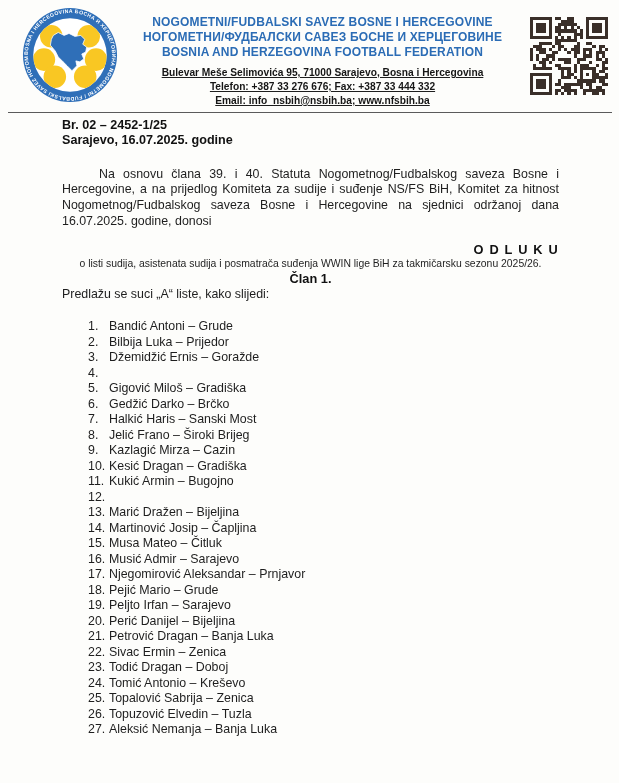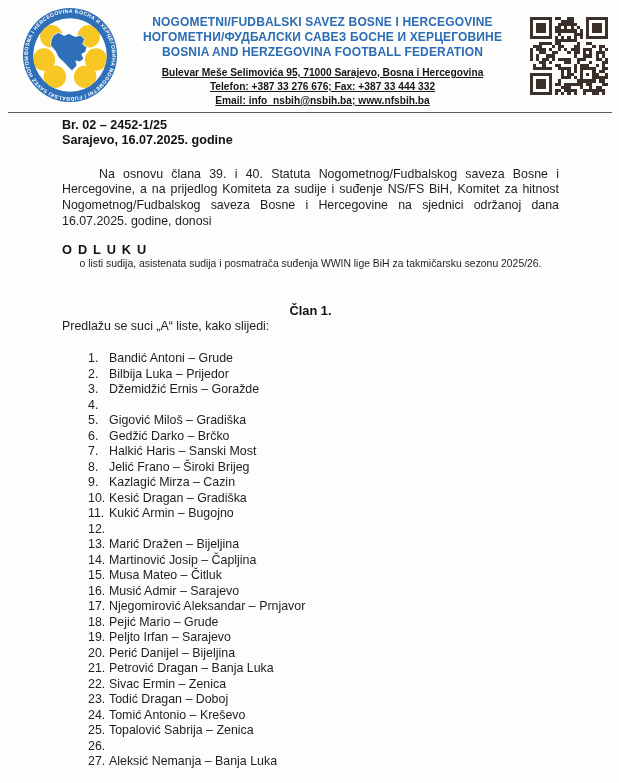--- a/index.html
+++ b/index.html
@@ -13,23 +13,23 @@
   .headtext { position:absolute; left:118px; right:92px; top:15px; text-align:center; }
   .org-line { font-weight:bold; font-size:12px; line-height:15px; color:var(--blue,#2b6cb5); letter-spacing:.15px; }
   .addr-block { margin-top:6px;text-decoration:underline; }
   .addr-line { font-weight:bold; font-size:10.2px; line-height:13.8px; color:#161616; }
   .qr { position:absolute; right:11px; top:17px; width:78px; height:78px; }
   .rule { position:absolute; left:8px; right:7px; top:112px; border-top:1.6px solid #5b5b5b; }
   
   .content { position:absolute; left:62px; width:497px; top:118px; font-size:12.4px; line-height:15.6px; }
   .refno, .dateline { font-weight:bold; font-size:12.6px; line-height:15.4px; color:#111; }
   .intro { margin-top:18px; text-align:justify; text-indent:37px; }
-  .decision-title { margin-top:9px; text-align:left; font-weight:bold; font-size:12.8px; line-height:15.5px; letter-spacing:1.2px; color:#111; }
+  .decision-title { margin-top:9px; text-align:right; font-weight:bold; font-size:12.8px; line-height:15.5px; letter-spacing:1.2px; color:#111; }
   .decision-subtitle { text-align:center; font-size:10.4px; line-height:14px; white-space:nowrap; }
-  .article-heading { margin-top:32px; text-align:center; font-weight:bold; font-size:12.8px; line-height:15.5px; color:#111; }
+  .article-heading { text-align:center; font-weight:bold; font-size:12.8px; line-height:15.5px; color:#111; }
   .list-intro { line-height:15.5px; }
   .referee-list { list-style:none; margin:17px 0 0 0; padding:0 0 0 26px; }
   .referee-list li { display:flex; line-height:15.5px; }
   .referee-list .num { flex:0 0 21px; }
 </style>
 </head>
 <body>
 
 <div class="page">
 
@@ -508,20 +508,21 @@
         <li>
           <span class="num">24.</span>
           <span class="txt">Tomić Antonio – Kreševo</span>
         </li>
         <li>
           <span class="num">25.</span>
           <span class="txt">Topalović Sabrija – Zenica</span>
         </li>
         <li>
           <span class="num">26.</span>
+          <span class="txt">Topuzović Elvedin – Tuzla</span>
         </li>
         <li>
           <span class="num">27.</span>
           <span class="txt">Aleksić Nemanja – Banja Luka</span>
         </li>
       </ol>
   </div>
 </div>
 
 </body></html>

